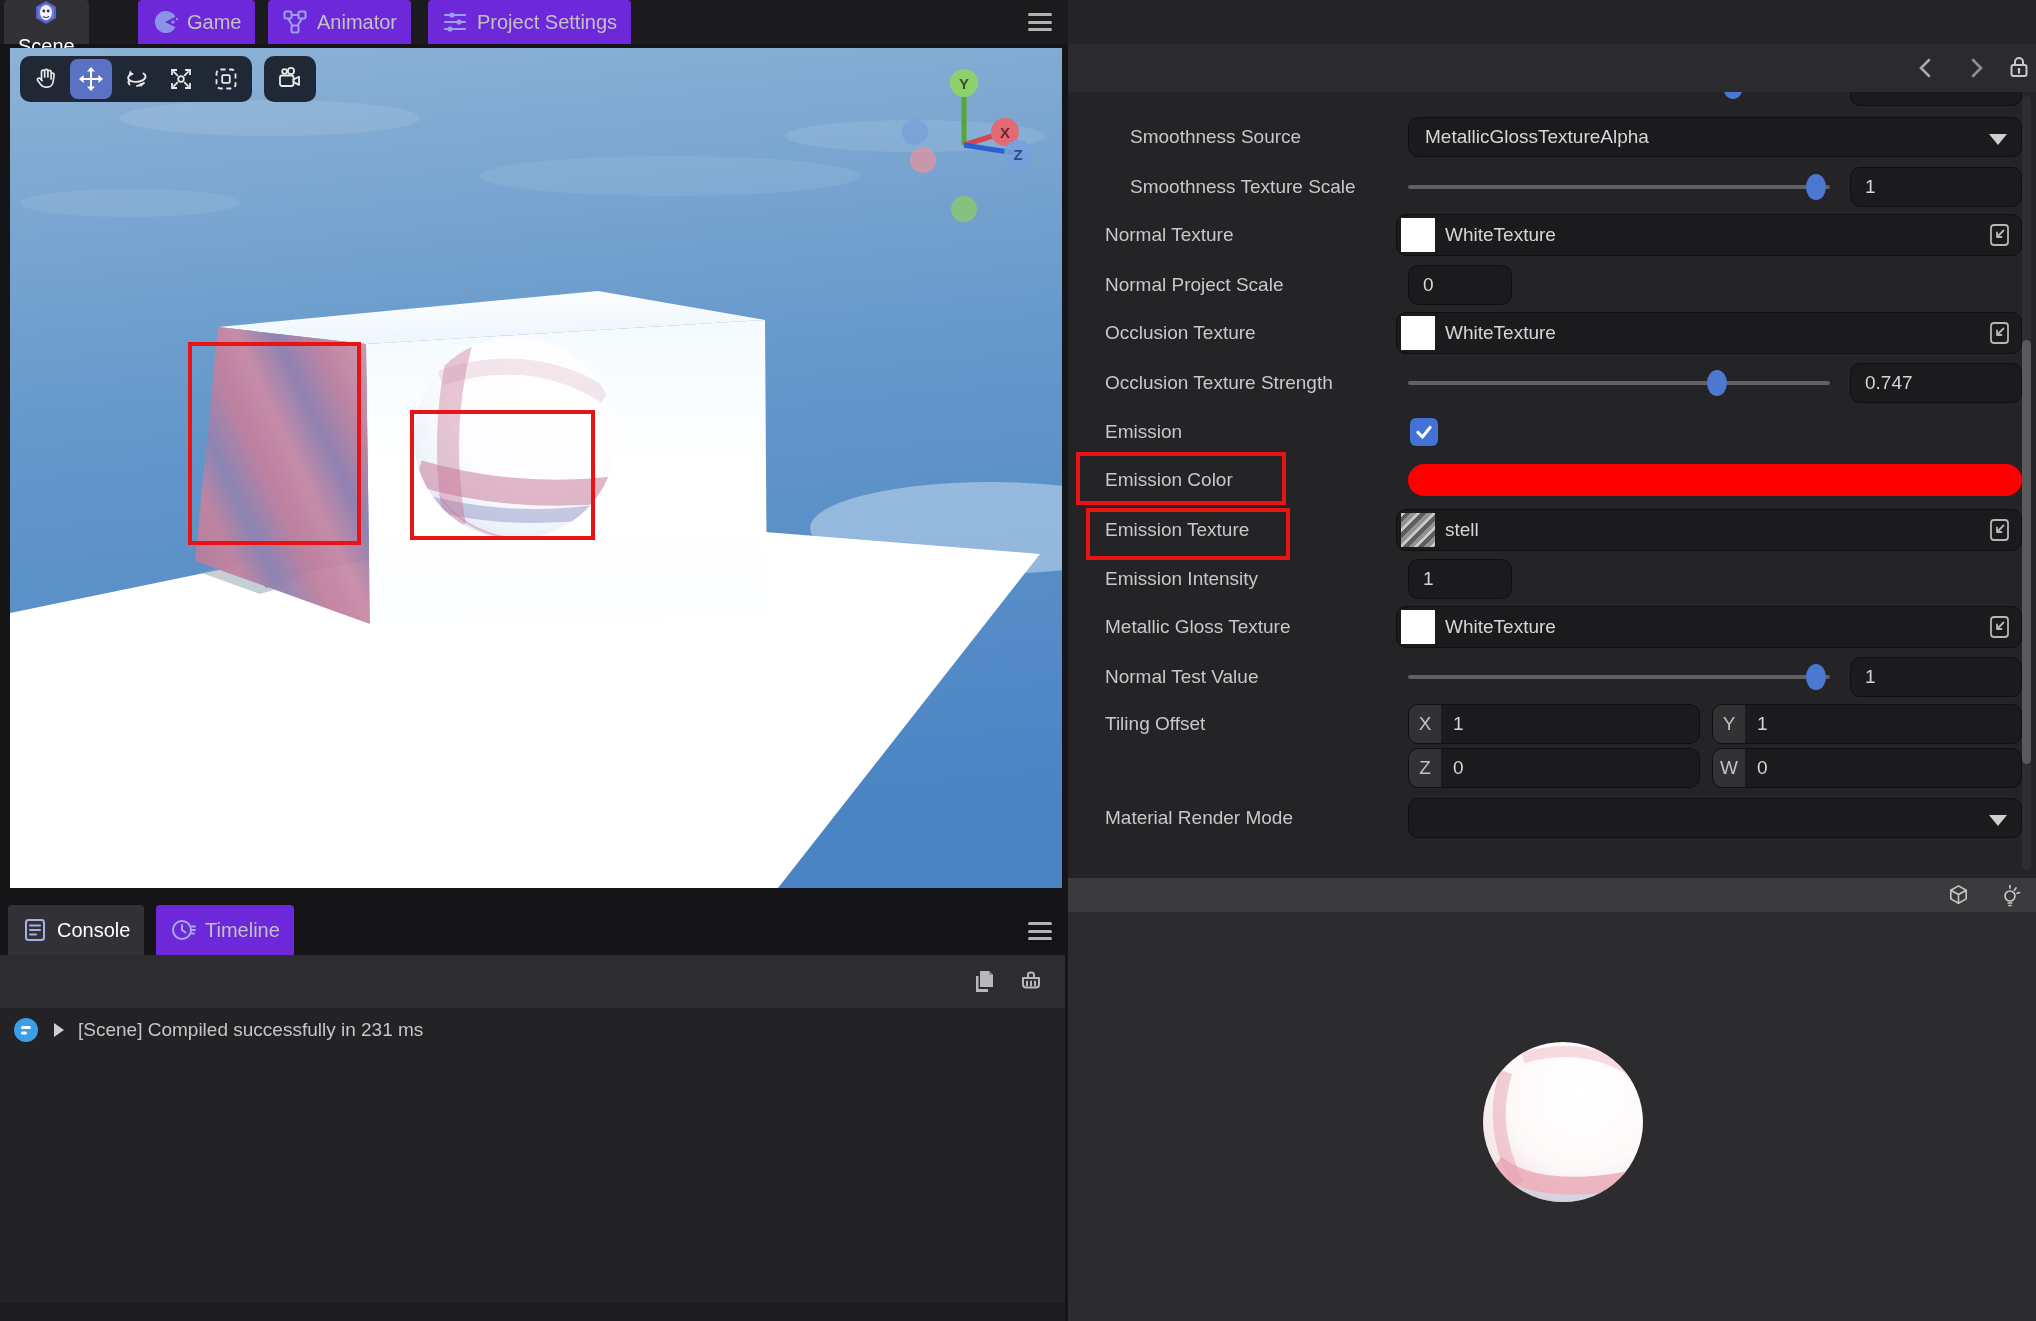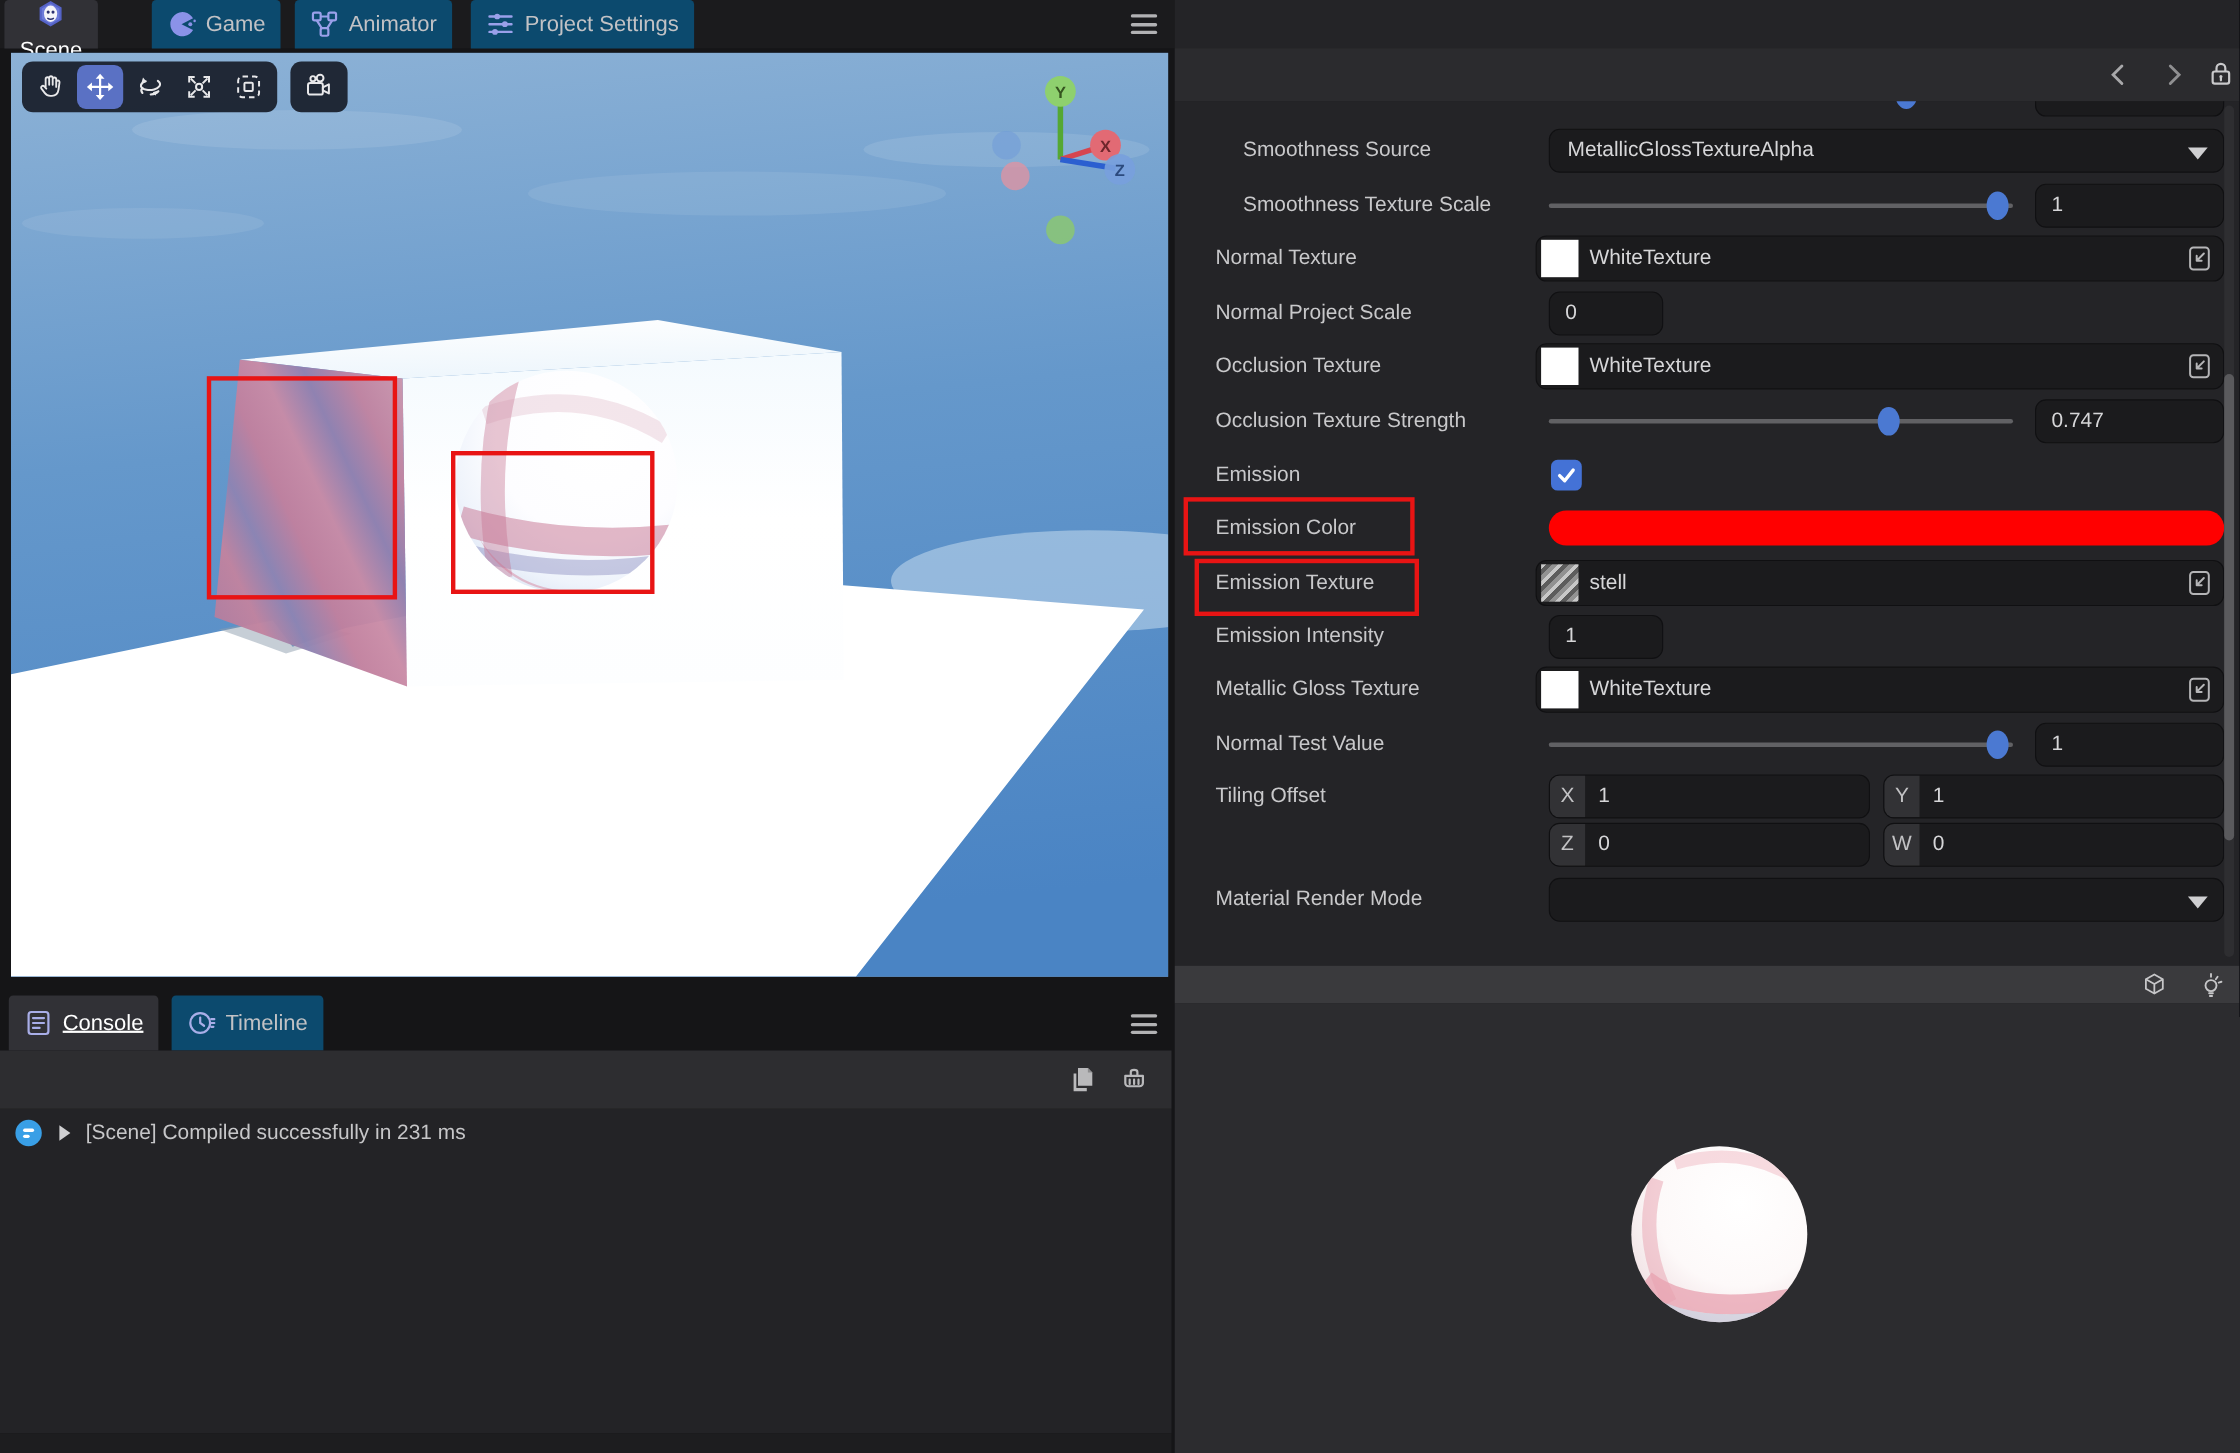--- a/index.html
+++ b/index.html
@@ -2,21 +2,21 @@
 <html><head>
 <meta charset="utf-8">
 <style>
   html,body{margin:0;padding:0;background:#101012;}
   .stage{position:relative;width:2036px;height:1321px;background:#151517;overflow:hidden;
          font-family:"Liberation Sans",sans-serif;color:#c8c8ca;-webkit-font-smoothing:antialiased;}
   .abs{position:absolute;}
   
   .topbar{position:absolute;left:0;top:0;width:2036px;height:44px;background:#1b1b1d;}
   .tab{position:absolute;top:0;height:44px;display:flex;align-items:center;gap:9px;
-       padding:0 14px;box-sizing:border-box;background:#0c4a6e;border-radius:4px 4px 0 0;
+       padding:0 14px;box-sizing:border-box;background:#6d28d9;border-radius:4px 4px 0 0;
        font-size:20px;color:#c2c2c5;cursor:pointer;}
   .tab.active{background:#313136;color:#ffffff;}
   .hamburger{position:absolute;width:24px;height:18px;display:flex;flex-direction:column;justify-content:space-between;cursor:pointer;}
   .hamburger span{display:block;height:3px;border-radius:2px;background:#b2b2b4;}
   
   .viewport{position:absolute;left:10px;top:48px;width:1052px;height:840px;overflow:hidden;background:#6b9bcc;}
   .vp-toolbar{position:absolute;display:flex;gap:3px;align-items:center;background:rgba(23,28,40,0.92);
               border-radius:10px;padding:3px 5px;height:46px;box-sizing:border-box;}
   .toolbtn{width:42px;height:40px;display:flex;align-items:center;justify-content:center;border-radius:8px;cursor:pointer;}
   .toolbtn.active{background:#5a71c4;}
@@ -267,21 +267,21 @@
     <div class="annot" style="left:400px;top:362px;width:185px;height:130px;"></div>
   </div>
 
   <div class="tab active" style="left:8px;top:905px;height:50px;">
     <span>
       <svg width="26" height="26" viewBox="0 0 26 26" fill="none" stroke="#a9aee8" stroke-width="2">
           <rect x="4" y="3" width="18" height="20" rx="2.5"></rect>
           <path d="M8 8.5h10M8 13h10M8 17.5h6" stroke-linecap="round"></path>
         </svg>
     </span>
-    <span style="color:#fff;text-decoration:underline;">Console</span>
+    <span style="color:#fff;">Console</span>
   </div>
   <div class="tab" style="left:156px;top:905px;height:50px;">
     <span>
       <svg width="26" height="26" viewBox="0 0 26 26" fill="none" stroke="#a9aee8" stroke-width="2">
           <circle cx="12" cy="13" r="9"></circle>
           <path d="M12 8v5l3.5 2.5" stroke-linecap="round"></path>
           <path d="M22 9.5h3M22 13h3M22 16.5h2" stroke-linecap="round"></path>
         </svg>
     </span>
     <span>Timeline</span>

